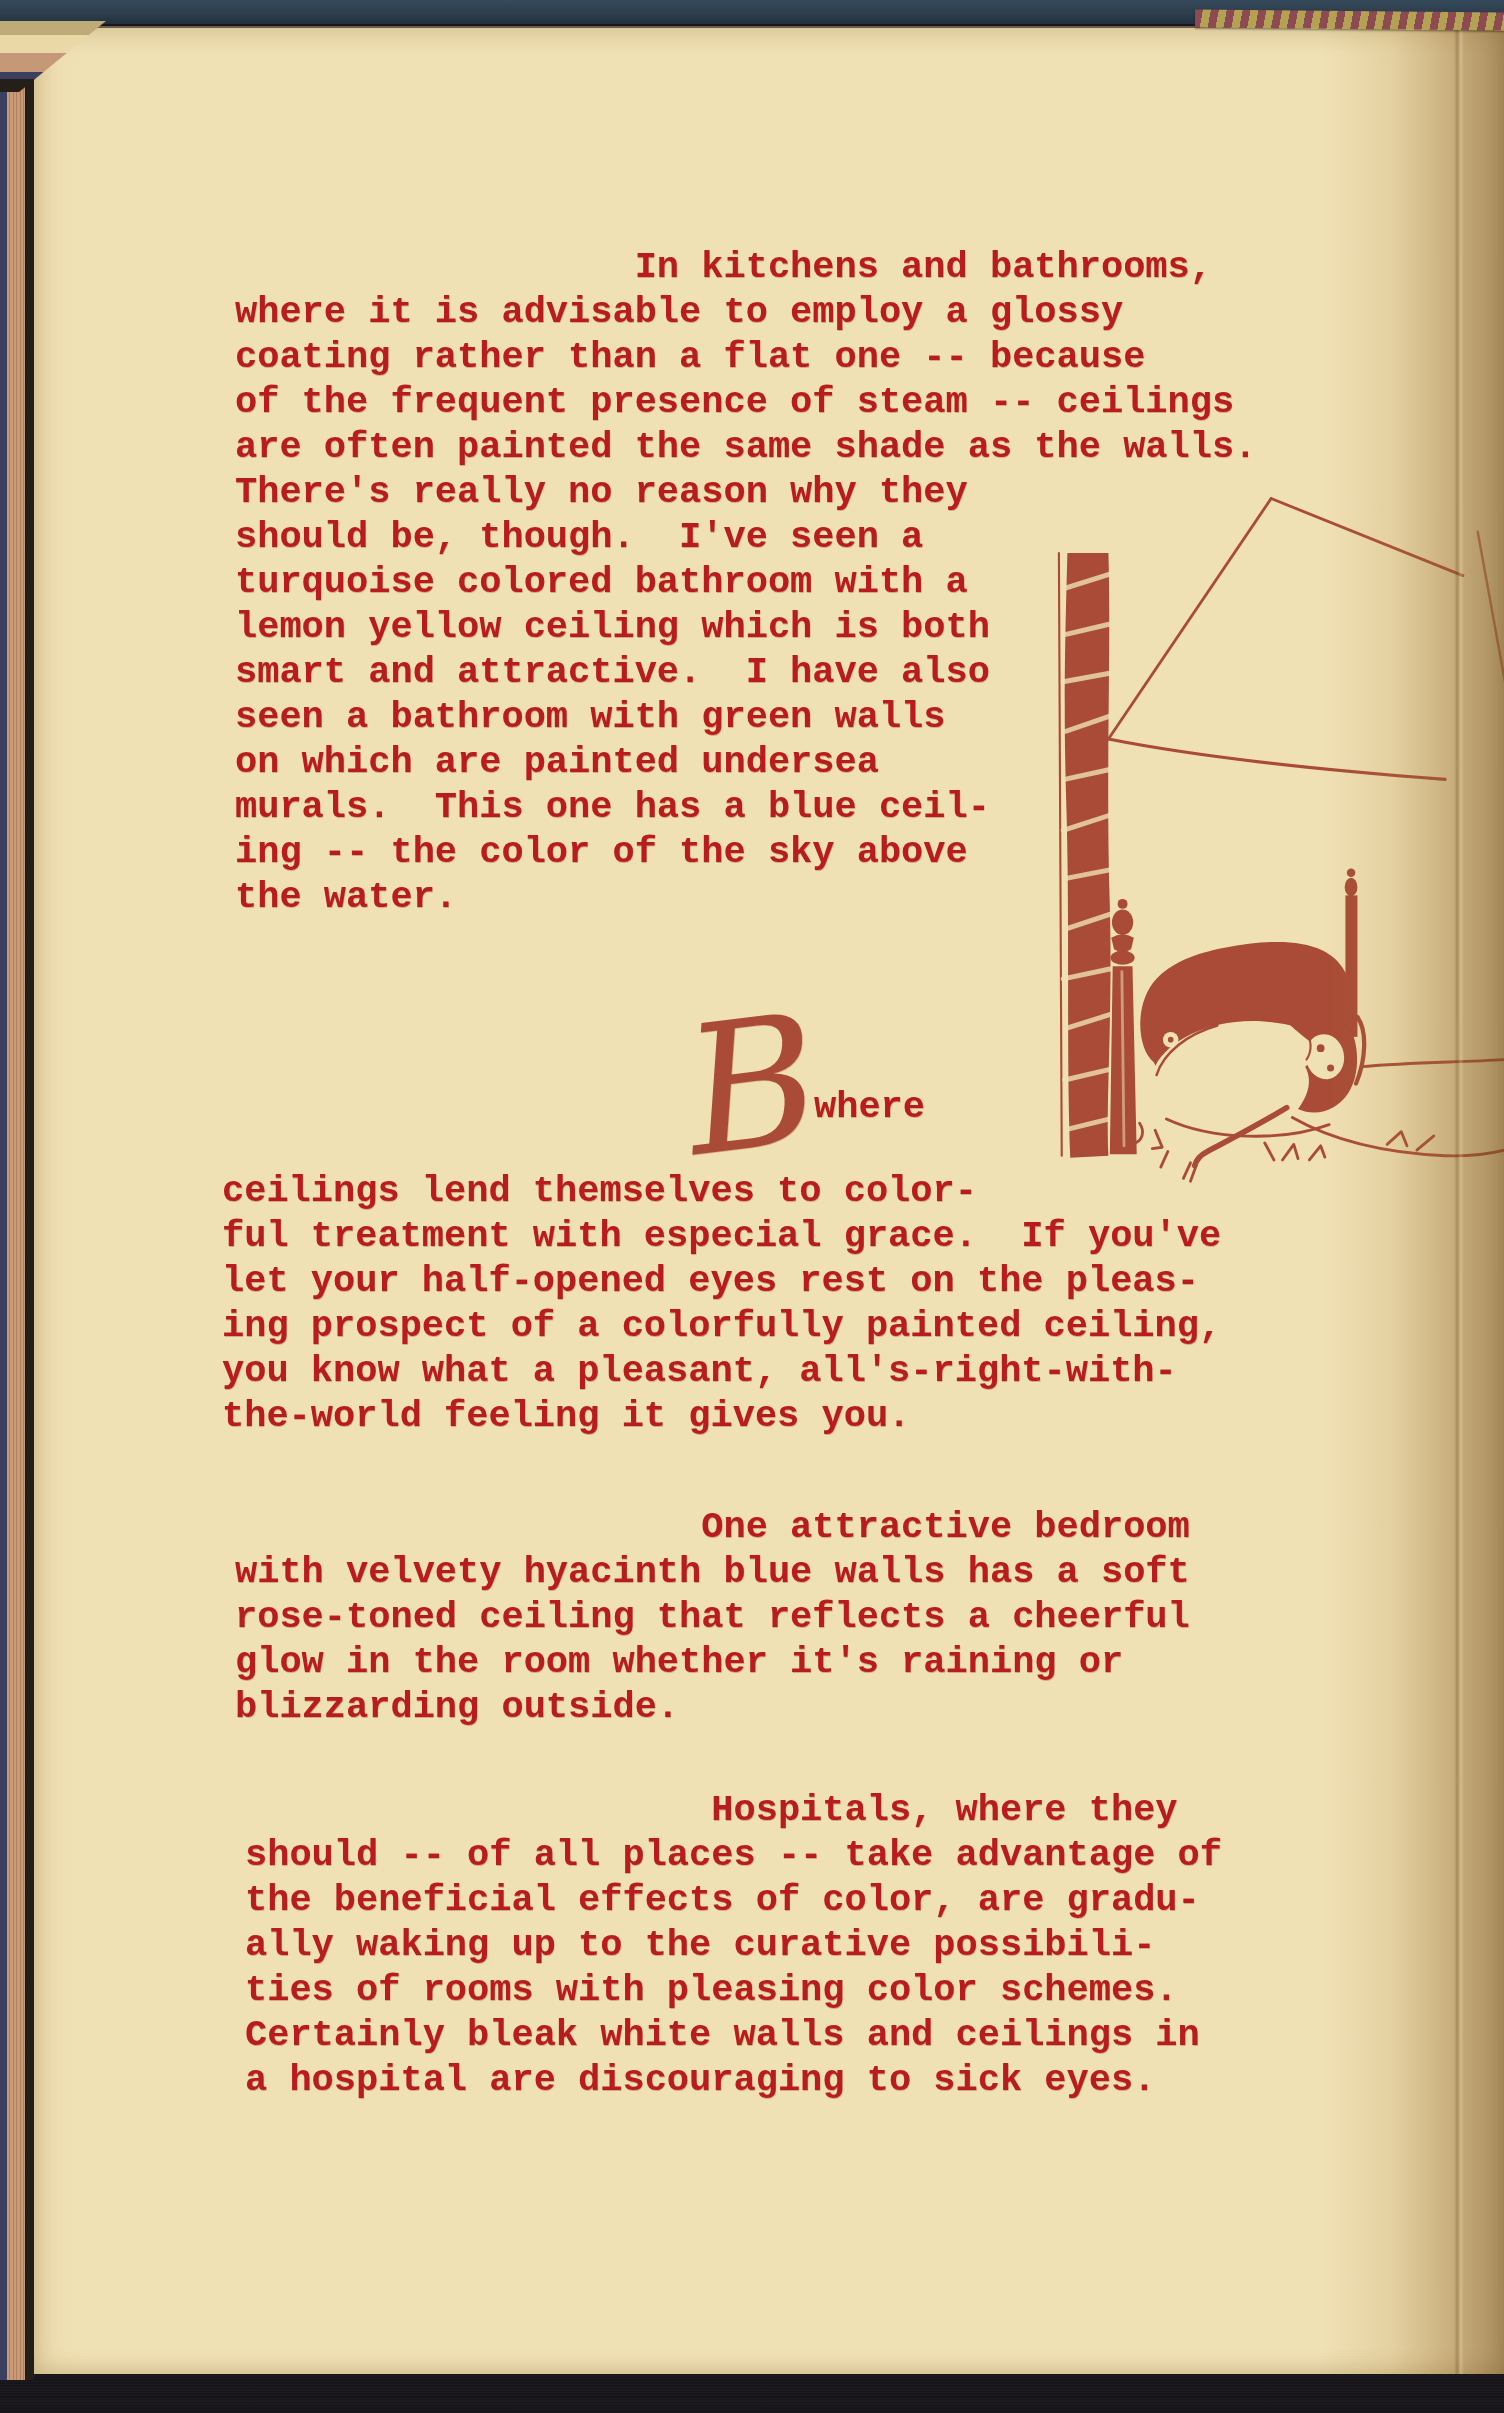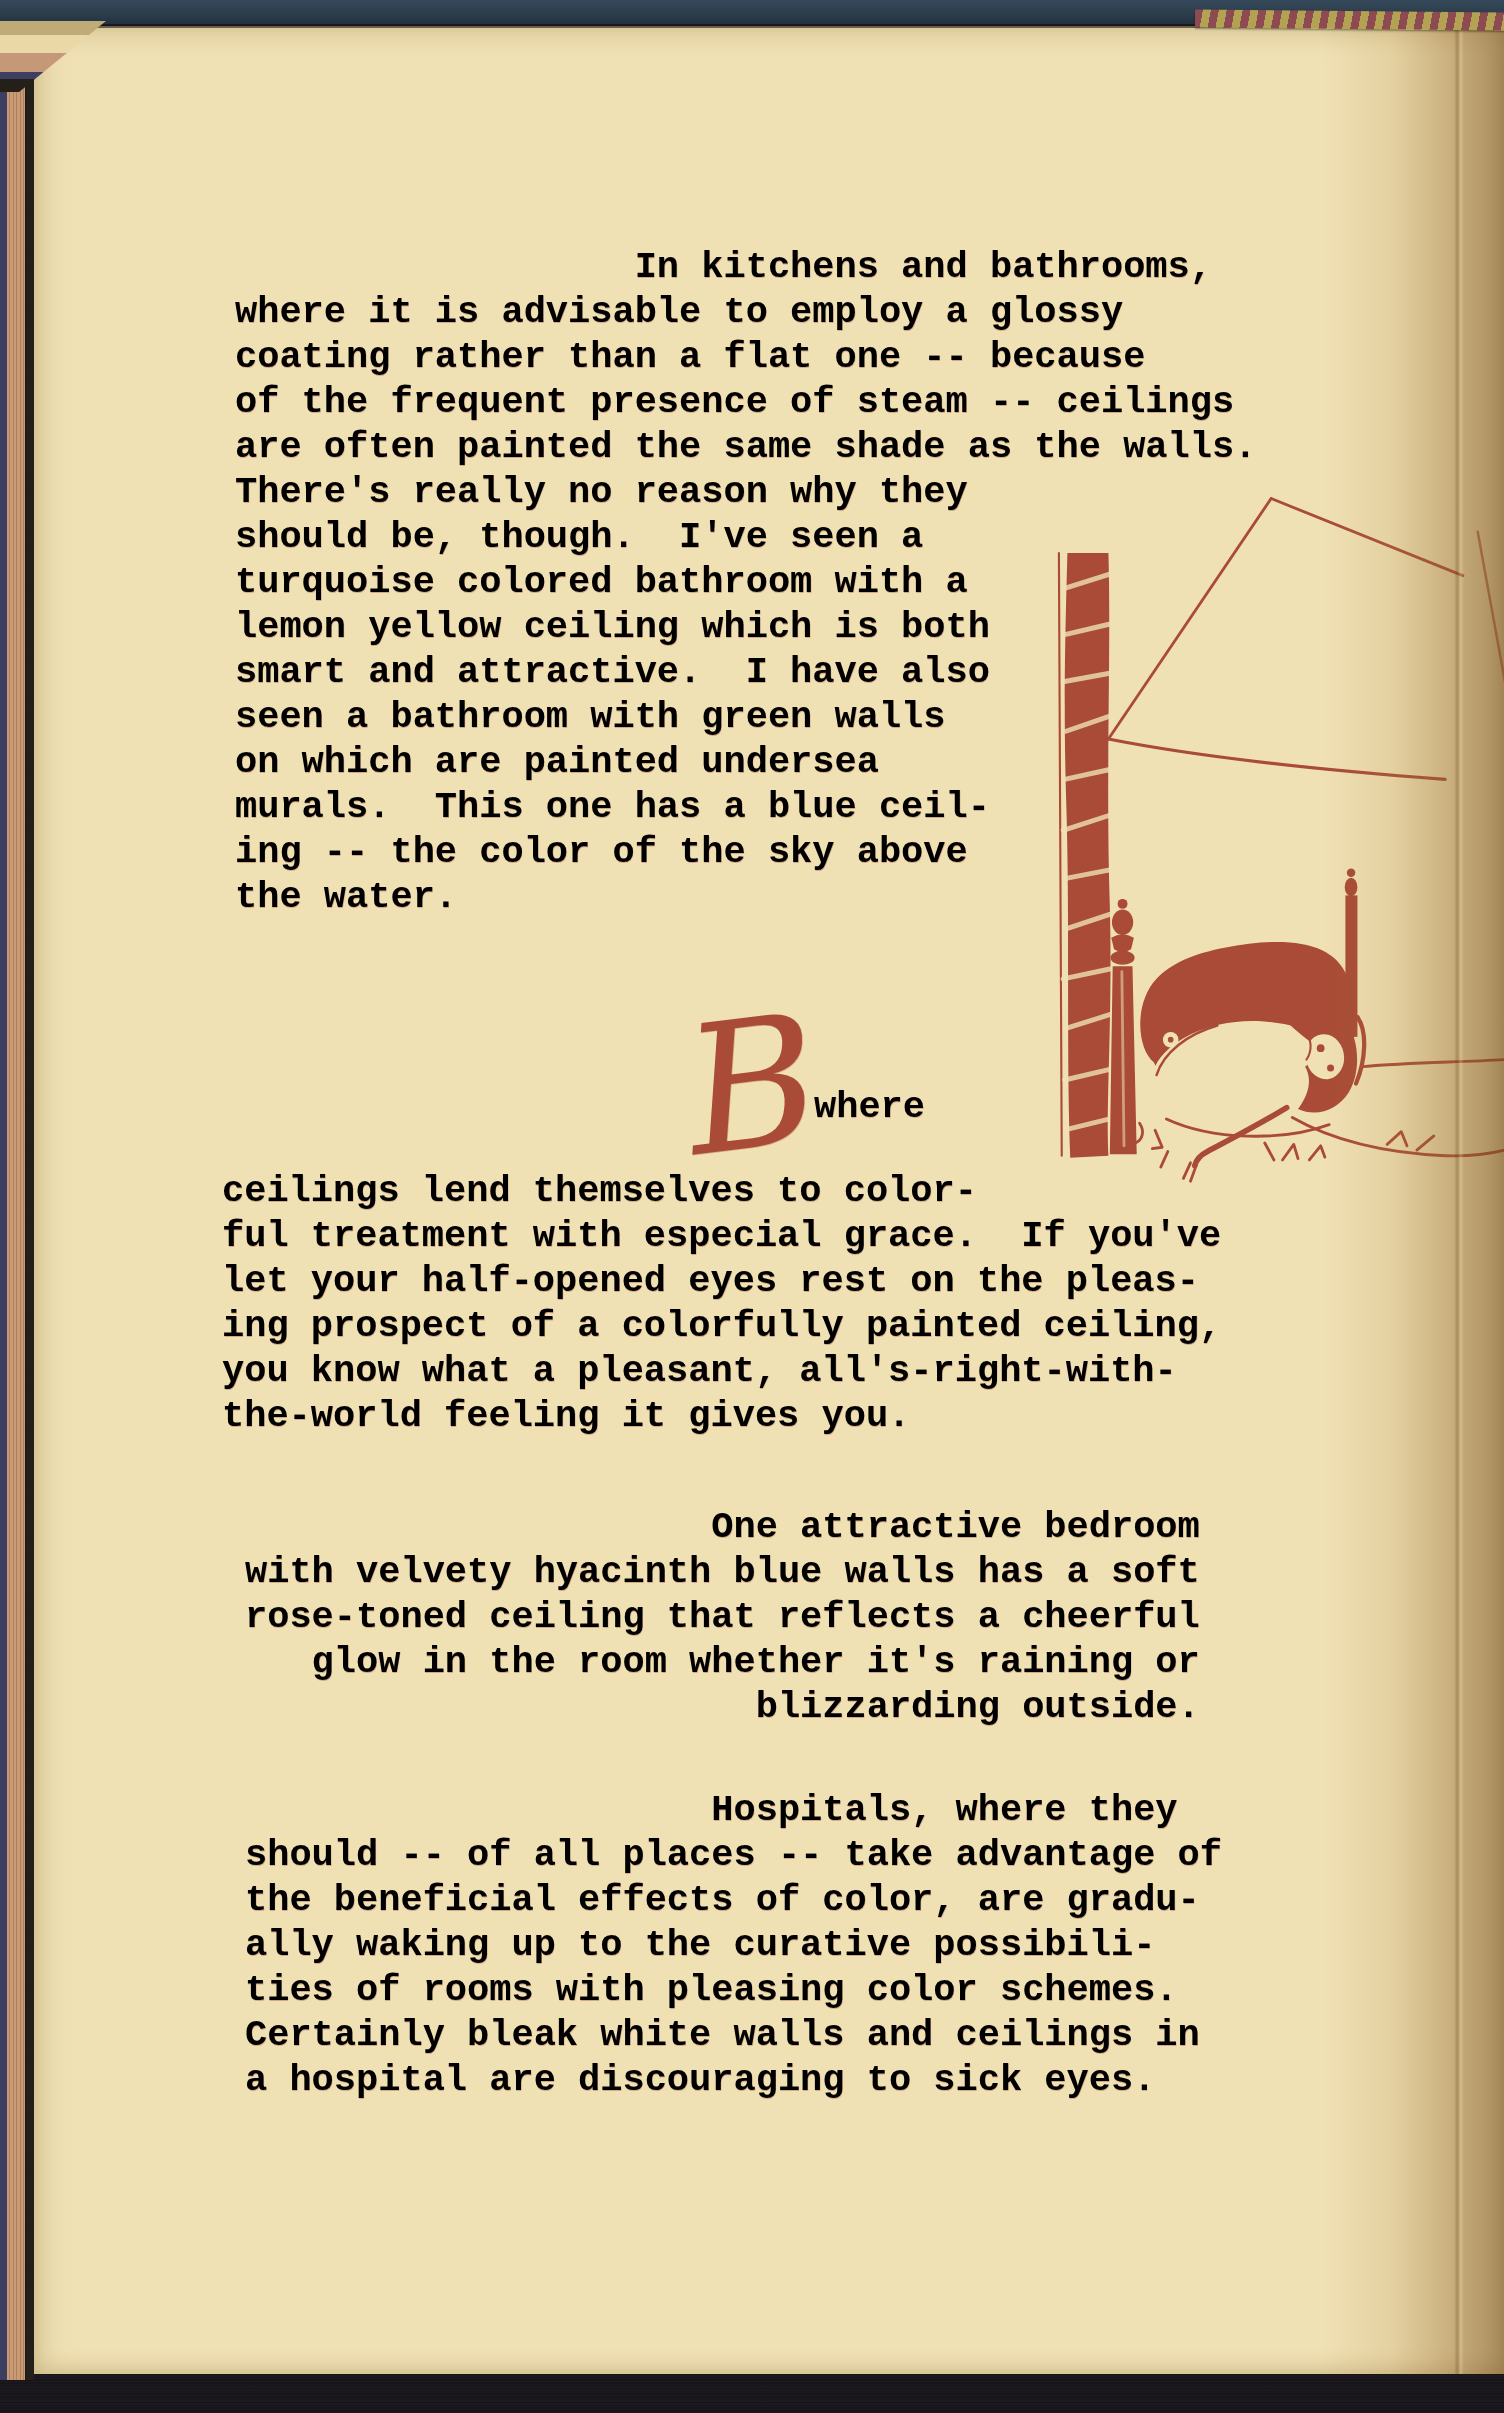--- a/index.html
+++ b/index.html
@@ -27,24 +27,24 @@
         box-shadow:inset 0 2.1px 0 #6b5f49, inset 0 10px 21px rgba(150,120,60,.18),
                    inset 0 -7px 17.7px rgba(150,120,60,.20), inset 14px 0 28px rgba(150,120,60,.12);}
   .gutter{position:absolute;right:0;top:0;width:184px;height:100%;z-index:9;pointer-events:none;
           background:linear-gradient(90deg, rgba(169,126,62,0) 0%, rgba(169,126,62,.16) 38%,
                      rgba(146,102,44,.42) 72%, rgba(116,78,30,.58) 100%);}
   .gutter-crease{position:absolute;right:41px;top:0;width:10px;height:100%;z-index:10;pointer-events:none;
           background:linear-gradient(90deg, rgba(90,58,18,0), rgba(90,58,18,.28), rgba(255,240,200,.25), rgba(90,58,18,0));}
   
   .typed{position:absolute;margin:0;white-space:pre;
          font:bold 37px/45px "Liberation Mono", monospace;
-         color:#000000;text-shadow:0.4px 0.6px 0 rgba(158,62,42,.35);}
+         color:#b91c1c;text-shadow:0.4px 0.6px 0 rgba(158,62,42,.35);}
   .p1{left:201px;top:219px;}
   .p2{left:188px;top:1143px;}
-  .p3{left:211px;top:1479px;text-align:right;}
+  .p3{left:201px;top:1479px;}
   .p4{left:211px;top:1762px;}
   .dropcap{position:absolute;left:653px;top:971px;z-index:2;
            font:italic 178px/1 "DejaVu Serif", serif;color:#a94b36;
            transform:rotate(-7deg);text-shadow:0.7px 0.7px 0 rgba(158,62,42,.3);}
   .bedword{left:780px;top:1059px;}
   .illu{position:absolute;left:1015px;top:456px;z-index:1;}
 </style>
 </head>
 <body>
 

